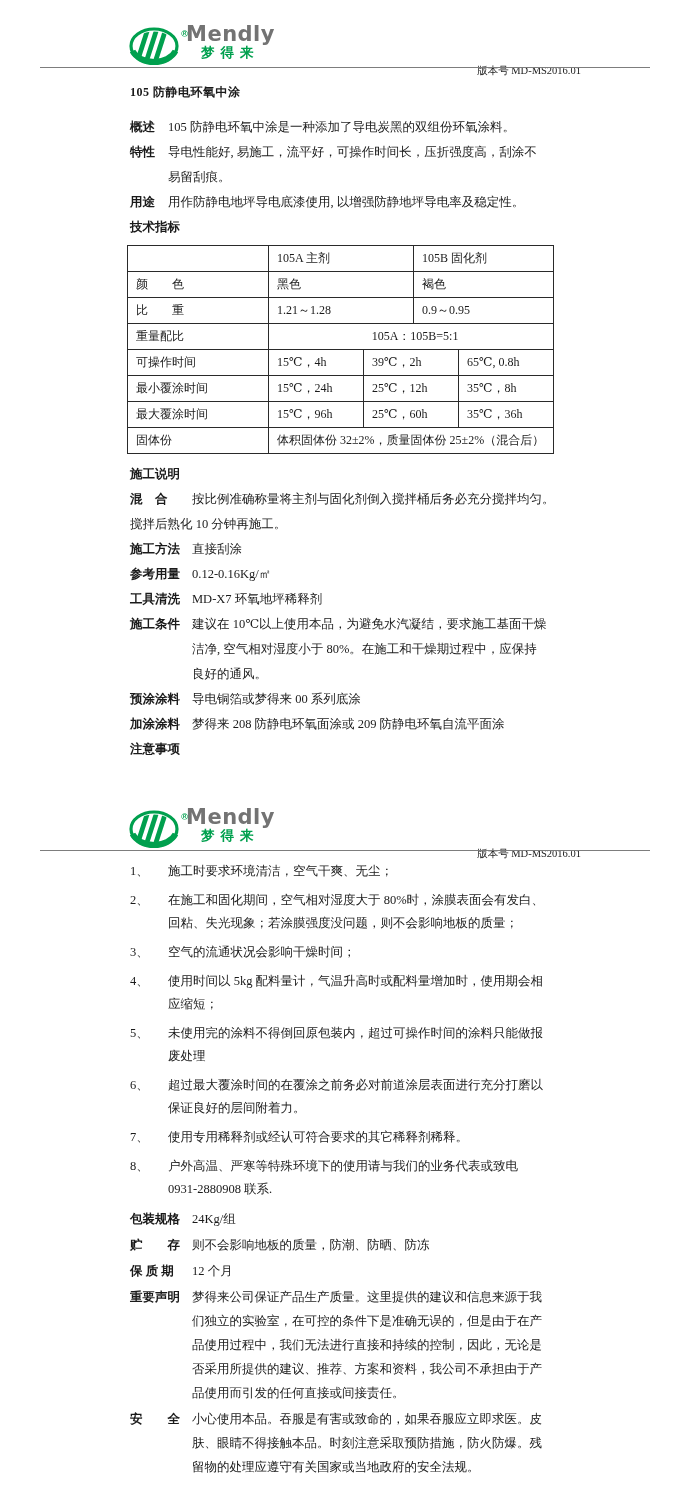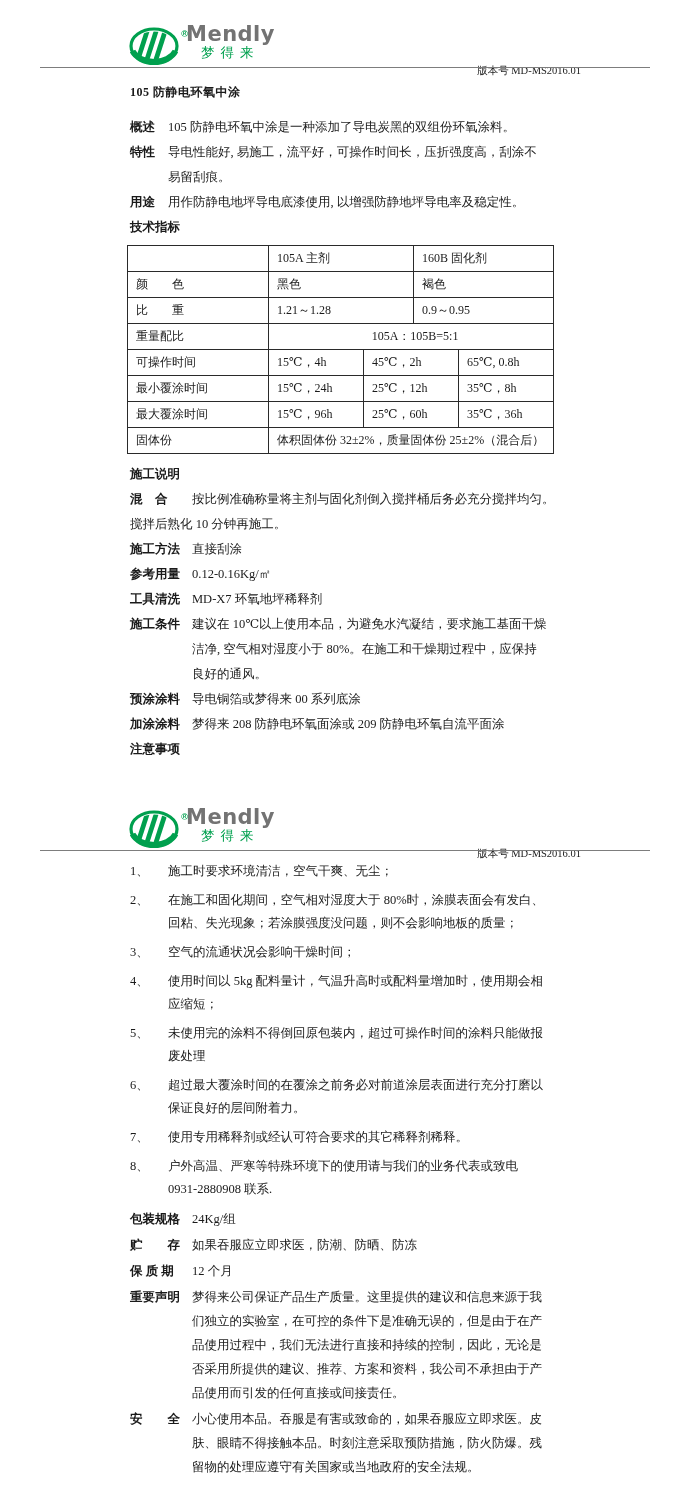--- a/index.html
+++ b/index.html
@@ -10,21 +10,21 @@
     color:#1a1a1a; font-size:12.5px; line-height:25px;
   }
   
   .hdr { position:relative; height:69px; }
   .logo { position:absolute; left:129px; top:26px; display:flex; align-items:flex-start; }
   .logo-mark { position:relative; }
   .reg { position:absolute; top:-4px; right:-7px; font-size:9px; font-weight:bold; color:#00A04E;
          font-family:"Liberation Sans",sans-serif; }
   .brand-txt { margin-left:5px; margin-top:-3px; font-family:"DejaVu Sans","Liberation Sans",sans-serif; }
   .brand-en { color:#737373; font-weight:bold; font-size:21px; line-height:22px; letter-spacing:.5px; }
-  .brand-cn { color:#00A04E; font-weight:normal; font-size:13.5px; line-height:15px; letter-spacing:6px;
+  .brand-cn { color:#00A04E; font-weight:bold; font-size:13.5px; line-height:15px; letter-spacing:6px;
               margin-left:15px; }
   .version { position:absolute; right:106px; top:64px; font-size:10.5px; line-height:14px; }
   .rule { position:absolute; left:40px; width:610px; top:67px; border-top:1.5px solid #7d7d7d; }
   
   .content { margin-left:130px; width:418px; }
   .doc-title { font-size:12px; line-height:22px; font-weight:bold; margin:12px 0 12px 0; letter-spacing:.5px; }
   .row { display:flex; margin-bottom:0; }
   .lbl { font-weight:bold; }
   .row .lbl { flex:0 0 38px; }
   .row.wide .lbl { flex:0 0 62px; }
@@ -102,40 +102,40 @@
           <col style="width:141px">
           <col style="width:95px">
           <col style="width:50px">
           <col style="width:45px">
           <col style="width:95px">
         </colgroup>
       <tbody>
           <tr>
         <td></td>
         <td colspan="2">105A 主剂</td>
-        <td colspan="2">160B 固化剂</td>
+        <td colspan="2">105B 固化剂</td>
       </tr>
       <tr>
         <td>颜　　色</td>
         <td colspan="2">黑色</td>
         <td colspan="2">褐色</td>
       </tr>
       <tr>
         <td>比　　重</td>
         <td colspan="2">1.21～1.28</td>
         <td colspan="2">0.9～0.95</td>
       </tr>
       <tr>
         <td>重量配比</td>
         <td colspan="4" class="center">105A：105B=5:1</td>
       </tr>
       <tr>
         <td>可操作时间</td>
         <td>15℃，4h</td>
-        <td colspan="2">45℃，2h</td>
+        <td colspan="2">39℃，2h</td>
         <td>65℃, 0.8h</td>
       </tr>
       <tr>
         <td>最小覆涂时间</td>
         <td>15℃，24h</td>
         <td colspan="2">25℃，12h</td>
         <td>35℃，8h</td>
       </tr>
       <tr>
         <td>最大覆涂时间</td>
@@ -252,21 +252,21 @@
       </div>
     </div>
 
     <div class="specs">
       <div class="spec-row">
         <span class="lbl">包装规格</span>
         <span class="txt">24Kg/组</span>
       </div>
       <div class="spec-row">
         <span class="lbl">贮　　存</span>
-        <span class="txt">如果吞服应立即求医，防潮、防晒、防冻</span>
+        <span class="txt">则不会影响地板的质量，防潮、防晒、防冻</span>
       </div>
       <div class="spec-row">
         <span class="lbl">保 质 期</span>
         <span class="txt">12 个月</span>
       </div>
       <div class="spec-row">
         <span class="lbl">重要声明</span>
         <span class="txt">梦得来公司保证产品生产质量。这里提供的建议和信息来源于我们独立的实验室，在可控的条件下是准确无误的，但是由于在产品使用过程中，我们无法进行直接和持续的控制，因此，无论是否采用所提供的建议、推荐、方案和资料，我公司不承担由于产品使用而引发的任何直接或间接责任。</span>
       </div>
       <div class="spec-row">

